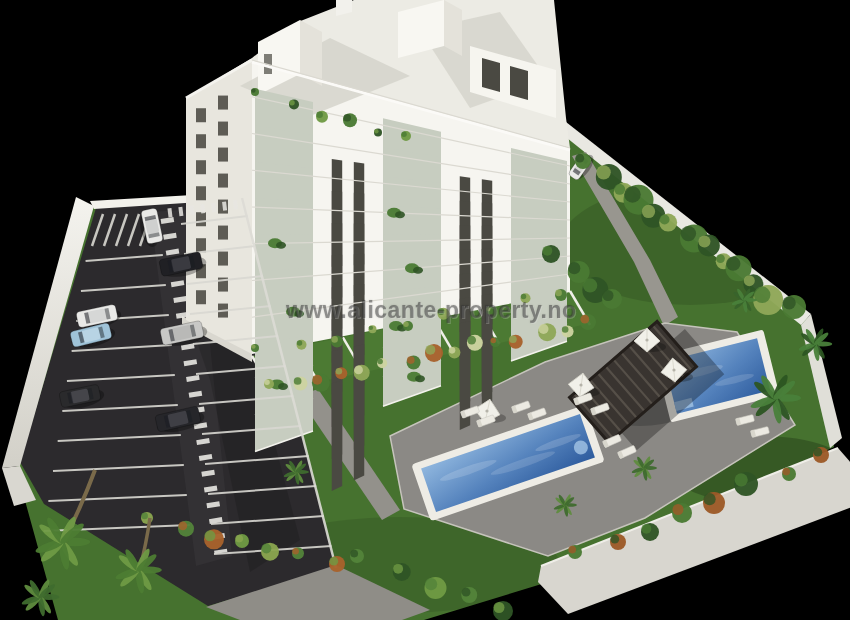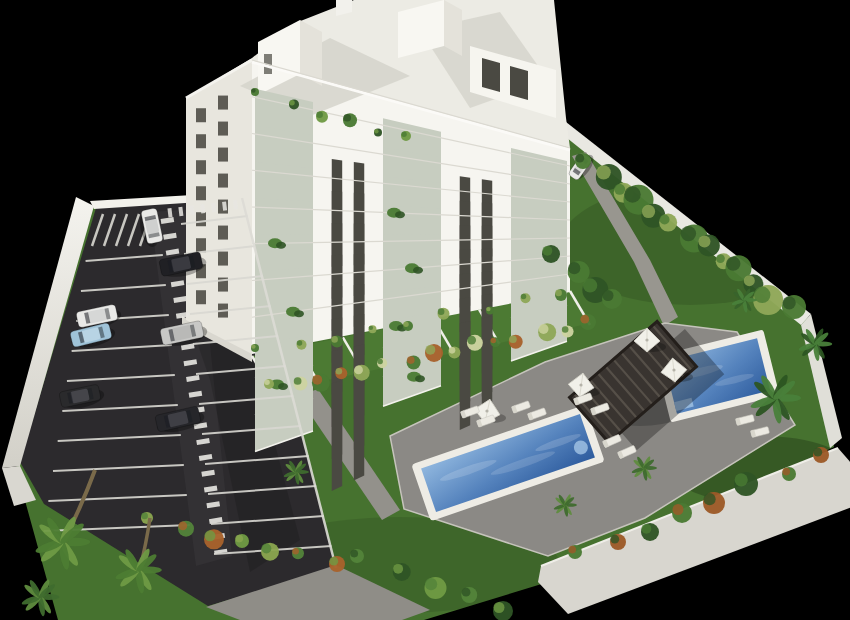--- a/index.html
+++ b/index.html
@@ -673,13 +673,14 @@
         <ellipse cx="565.9550649771681" cy="510.41644264156713" rx="6.38" ry="1.76" fill="#3f6b2e" opacity="0.95" transform="rotate(80 565.9550649771681 510.41644264156713)"></ellipse>
         <ellipse cx="560.9775546410946" cy="508.7509909803437" rx="6.38" ry="1.76" fill="#5f8c3e" opacity="0.95" transform="rotate(137 560.9775546410946 508.7509909803437)"></ellipse>
         <ellipse cx="559.8316905856775" cy="506.88111078829115" rx="6.38" ry="1.76" fill="#3f6b2e" opacity="0.95" transform="rotate(160 559.8316905856775 506.88111078829115)"></ellipse>
         <ellipse cx="560.6075046947399" cy="501.69001737266376" rx="6.38" ry="1.76" fill="#5f8c3e" opacity="0.95" transform="rotate(217 560.6075046947399 501.69001737266376)"></ellipse>
         <ellipse cx="562.25" cy="500.2368602791856" rx="6.38" ry="1.76" fill="#3f6b2e" opacity="0.95" transform="rotate(240 562.25 500.2368602791856)"></ellipse>
         <ellipse cx="567.4969477485675" cy="500.099464116964" rx="6.38" ry="1.76" fill="#5f8c3e" opacity="0.95" transform="rotate(297 567.4969477485675 500.099464116964)"></ellipse>
         <ellipse cx="569.2132444371543" cy="501.464668146724" rx="6.38" ry="1.76" fill="#3f6b2e" opacity="0.95" transform="rotate(320 569.2132444371543 501.464668146724)"></ellipse>
       </g>
   </svg>
 
+  <div id="watermark">www.alicante-property.no</div>
 </div>
 
 </body></html>

